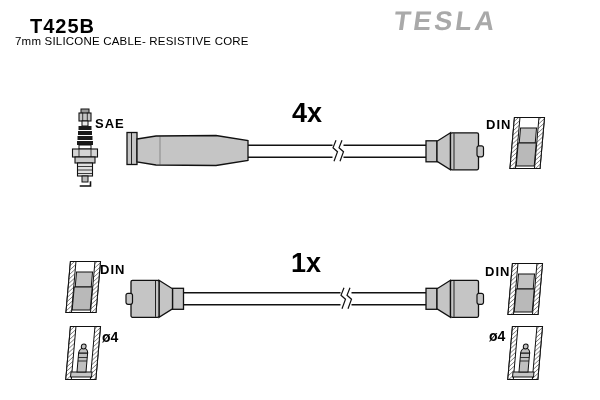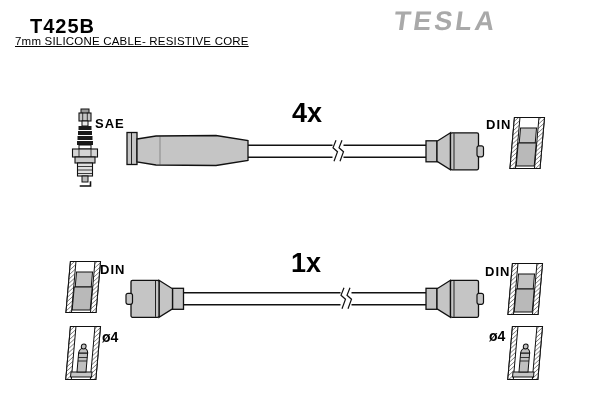--- a/index.html
+++ b/index.html
@@ -2,21 +2,21 @@
 <html style="--connector-fill: #c5c5c5; --outline: #111111; --brand-gray: #a9a9a9; --background: #ffffff; --text: #000000;"><head>
 <meta charset="utf-8">
 <style>
   * { margin:0; padding:0; box-sizing:border-box; }
   html,body { width:600px; height:400px; background:var(--background,#fff); }
   .stage { position:relative; width:600px; height:400px; background:var(--background,#fff);
            font-family:"Liberation Sans",sans-serif; overflow:hidden; }
   .part-number { position:absolute; left:30px; top:7px; font-size:20px; font-weight:bold;
                  letter-spacing:1px; color:var(--text,#000);margin-top:8px; }
   .subtitle { position:absolute; left:15px; top:35px; font-size:11.5px; letter-spacing:0.2px;
-              color:var(--text,#000);text-decoration:underline; }
+              color:var(--text,#000); }
   .brand { position:absolute; left:394px; top:6px; font-size:27px; font-weight:bold;
            letter-spacing:3px; color:var(--brand-gray,#a9a9a9); transform:skewX(-8deg); }
   svg { position:absolute; left:0; top:0; }
   svg text { font-family:"Liberation Sans",sans-serif; fill:var(--text,#000); }
   .qty-label { font-size:27px; font-weight:600; }
   .std-label { font-size:13px; font-weight:bold; letter-spacing:1px; }
   .d4-label  { font-size:14px; font-weight:bold; }
   .fill-connector { fill:var(--connector-fill,#c5c5c5); }
 </style>
 </head>

